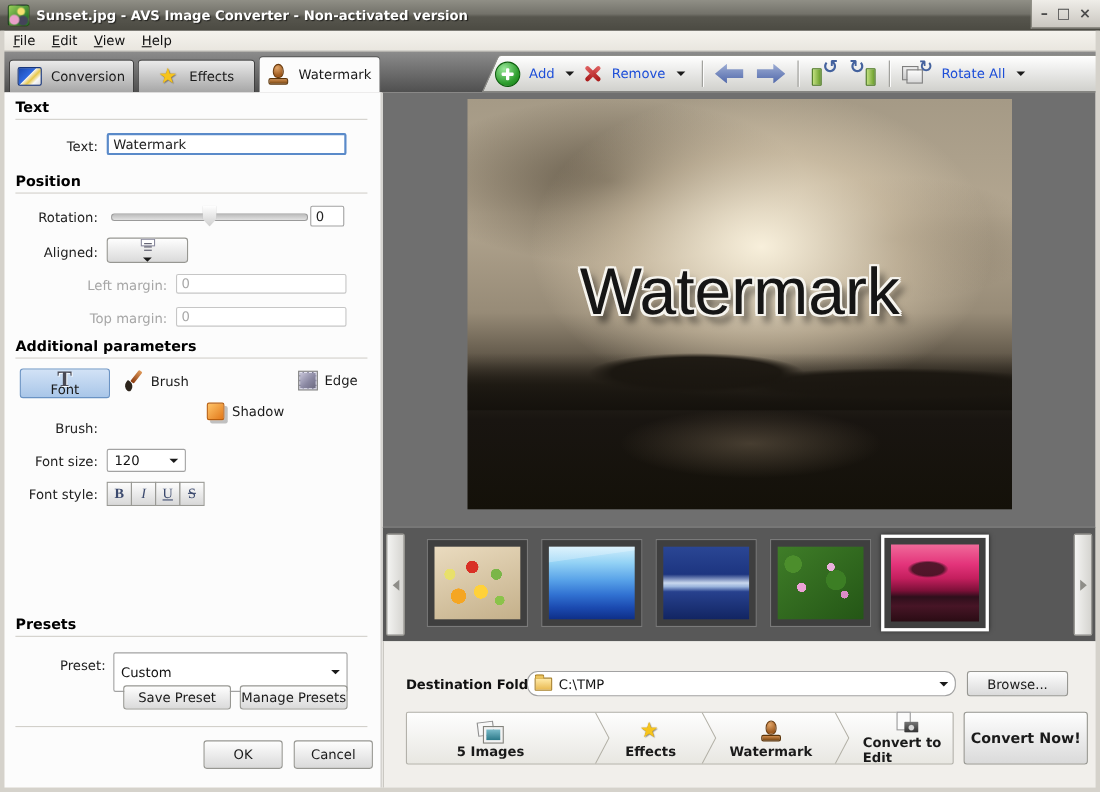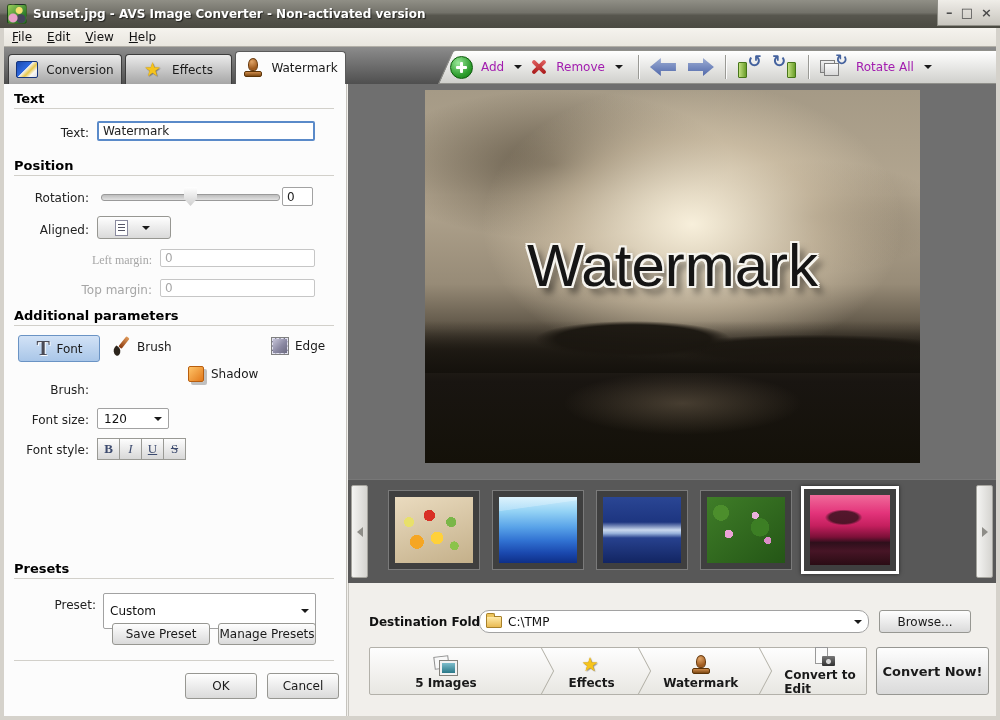--- a/index.html
+++ b/index.html
@@ -50,21 +50,21 @@
   .stamp-icon::before{content:"";position:absolute;left:5px;top:0;width:10px;height:13px;
     background:radial-gradient(circle at 35% 25%,#e0a468,#a05c20 70%);
     border-radius:50% 50% 42% 42%;border:1px solid #6a3c10;box-sizing:border-box;}
   .stamp-icon::after{content:"";position:absolute;left:1px;bottom:1px;width:18px;height:6px;
     background:linear-gradient(#d08c4c,#7c4812);border:1px solid #5c3408;border-radius:2px;box-sizing:border-box;}
   .toolbar{position:absolute;left:428px;top:50px;width:568px;height:34px;}
   .toolbar-bg{position:absolute;left:10px;right:-14px;top:0;bottom:0;
     background:linear-gradient(#ffffff,#d0d0cc);border:1px solid #8f8f8a;border-radius:3px 0 0 0;
     transform:skewX(-24deg);transform-origin:bottom left;}
   .toolbar-row{position:absolute;left:22px;top:0;right:0;height:34px;display:flex;align-items:center;}
-  .tool-label{margin:0 6px 0 8px;color:#a21caf;}
+  .tool-label{margin:0 6px 0 8px;color:#1d4ed8;}
   .caret-down{width:0;height:0;border-left:4px solid transparent;border-right:4px solid transparent;
     border-top:4px solid #1a1a1a;margin:0 4px;}
   .tool-sep{width:1px;height:24px;background:#9a9a95;box-shadow:1px 0 0 #fcfcfc;margin:0 11px;}
   .add-icon{width:23px;height:23px;border-radius:50%;position:relative;box-sizing:border-box;
     background:radial-gradient(circle at 35% 28%,#9ae89a,#2f9e2f 62%,#0f7a0f);border:1px solid #0a5a0a;}
   .add-icon::before{content:"";position:absolute;left:50%;top:5px;bottom:5px;width:3px;margin-left:-1.5px;background:#fff;border-radius:1px;}
   .add-icon::after{content:"";position:absolute;top:50%;left:5px;right:5px;height:3px;margin-top:-1.5px;background:#fff;border-radius:1px;}
   .remove-icon{width:18px;height:18px;position:relative;margin-left:4px;}
   .remove-icon::before,.remove-icon::after{content:"";position:absolute;left:50%;top:0;bottom:0;width:4px;margin-left:-2px;
     background:linear-gradient(#e06060,#a81818);border-radius:2px;}
@@ -96,21 +96,21 @@
     border-right:1px solid #c6c4be;box-sizing:border-box;}
   .sec-h{position:absolute;left:10px;font-weight:bold;font-size:13px;color:#000;}
   .sec-hr{position:absolute;left:10px;right:12px;height:0;border-top:1px solid #d2d0ca;}
   .flabel{position:absolute;text-align:right;color:#222;}
   .flabel.dim{color:#a6a6a6;}
   .textbox{position:absolute;background:#fff;border:1px solid #a2a2a2;border-radius:2px;
     font-family:"DejaVu Sans","Liberation Sans",sans-serif;font-size:12px;color:#222;padding:0 4px;box-sizing:border-box;}
   .textbox.focus{border:2px solid #5a8ac9;}
   .textbox.dim{color:#a8a8a8;border-color:#c6c6c6;}
   .btnlike{background:linear-gradient(#fefefe,#dadada);border:1px solid #979792;border-radius:3px;
-    box-sizing:border-box;display:flex;align-items:center;justify-content:center;color:#1a1a1a;}
+    box-sizing:border-box;display:flex;align-items:center;justify-content:center;color:#1a1a1a;flex-direction:column;}
   .slider-track{position:absolute;height:5px;background:linear-gradient(#bdbdbd,#e2e2e2);
     border:1px solid #9a9a9a;border-radius:3px;}
   .slider-thumb{position:absolute;width:13px;height:19px;top:-8px;
     background:linear-gradient(#ffffff,#cfcfcf);
     clip-path:polygon(0 0,100% 0,100% 62%,50% 100%,0 62%);
     filter:drop-shadow(0 0 1px #777);}
   .align-glyph{width:13px;height:16px;background:#fff;border:1px solid #8a8a9e;position:relative;box-sizing:border-box;}
   .align-glyph::before{content:"";position:absolute;left:2px;top:3px;width:7px;height:1px;background:#556;
     box-shadow:0 3px 0 #556,0 6px 0 #556;}
   .dd{position:absolute;background:#fff;border:1px solid #a2a2a2;border-radius:2px;box-sizing:border-box;
@@ -305,21 +305,21 @@
     <div class="flabel" style="left:0;top:107px;width:85px;">Rotation:</div>
     <div class="slider-track" style="left:97px;top:110px;width:177px;">
       <div class="slider-thumb" style="left:82px;"></div>
     </div>
     <input class="textbox" style="left: 278px; top: 103px; width: 31px; height: 19px;" value="0">
     <div class="flabel" style="left:0;top:139px;width:85px;">Aligned:</div>
     <div class="btnlike" style="position:absolute;left:93px;top:132px;width:74px;height:23px;gap:10px;">
       <span class="align-glyph"></span>
       <span class="caret-down"></span>
     </div>
-    <div class="flabel dim" style="left:0;top:169px;width:148px;font-family:Liberation Serif, serif;">Left margin:</div>
+    <div class="flabel dim" style="left:0;top:169px;width:148px;">Left margin:</div>
     <input class="textbox dim" style="left: 156px; top: 165px; width: 155px; height: 18px;" disabled="" value="0">
     <div class="flabel dim" style="left:0;top:199px;width:148px;">Top margin:</div>
     <input class="textbox dim" style="left: 156px; top: 195px; width: 155px; height: 18px;" disabled="" value="0">
 
     <div class="sec-h" style="top:224px;">Additional parameters</div>
     <div class="sec-hr" style="top:241px;"></div>
     <div class="btnlike" style="position:absolute;left:14px;top:251px;width:82px;height:27px;gap:5px;
          background:linear-gradient(#d2e2f6,#a9c6e8);border-color:#6a93c4;">
       <span class="font-t-icon"></span>
       <span>Font</span>

